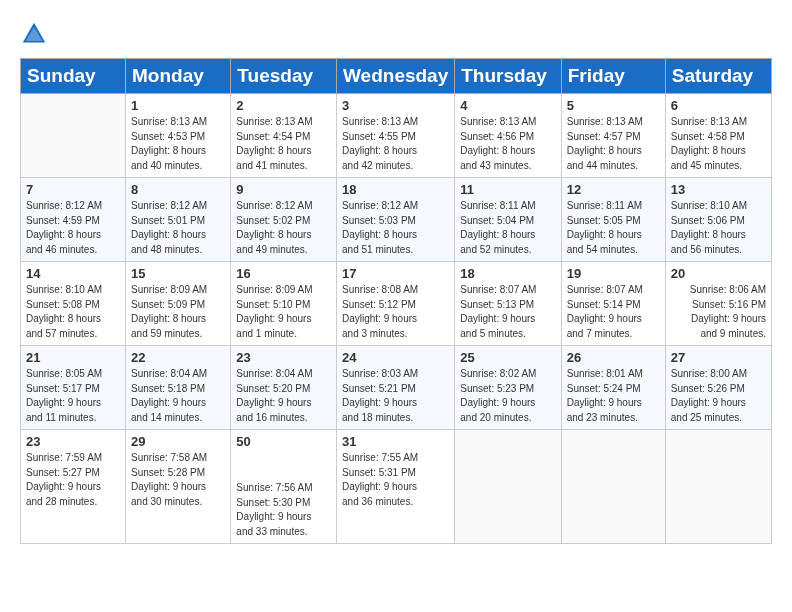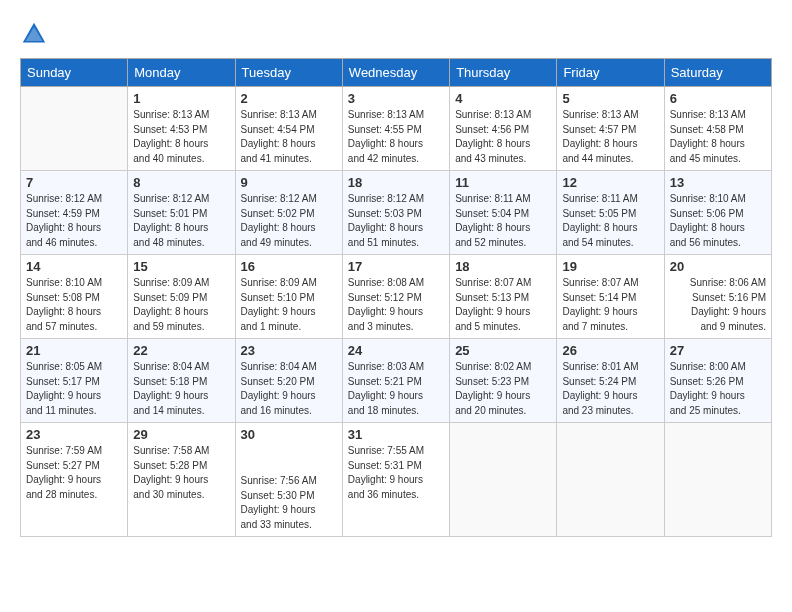--- a/index.html
+++ b/index.html
@@ -44,22 +44,22 @@
       font-size: 16px;
       color: #333;
     }
     table {
       width: 100%;
       border-collapse: collapse;
     }
     thead tr th {
       background-color: #1a6cc4;
       color: #fff;
-      font-size: 13px;
-      font-weight: normal;
+      font-size: 19px;
+      font-weight: bold;
       padding: 6px 6px;
       border: 1px solid #aaa;
       text-align: left;
     }
     tbody tr td {
       border: 1px solid #ccc;
       vertical-align: top;
       padding: 4px 5px;
       font-size: 11px;
       color: #333;
@@ -326,21 +326,21 @@
 and 28 minutes.</div>
         </td>
         <td>
           <span class="day-number">29</span>
           <div class="day-info" style="white-space: pre-line;">Sunrise: 7:58 AM
 Sunset: 5:28 PM
 Daylight: 9 hours
 and 30 minutes.</div>
         </td>
         <td>
-          <span class="day-number">30</span>
+          <span class="day-number">50</span>
           <div class="day-info" style="white-space: pre-line; margin-top: 32px;">Sunrise: 7:56 AM
 Sunset: 5:30 PM
 Daylight: 9 hours
 and 33 minutes.</div>
         </td>
         <td>
           <span class="day-number">31</span>
           <div class="day-info" style="white-space: pre-line;">Sunrise: 7:55 AM
 Sunset: 5:31 PM
 Daylight: 9 hours

